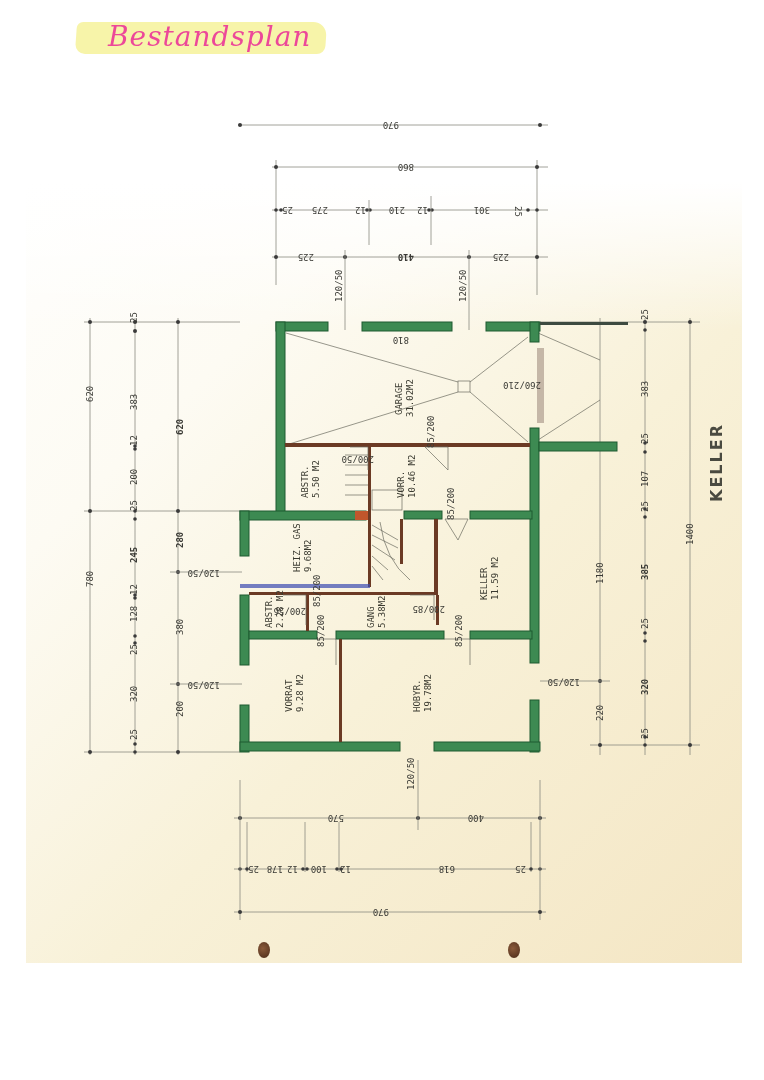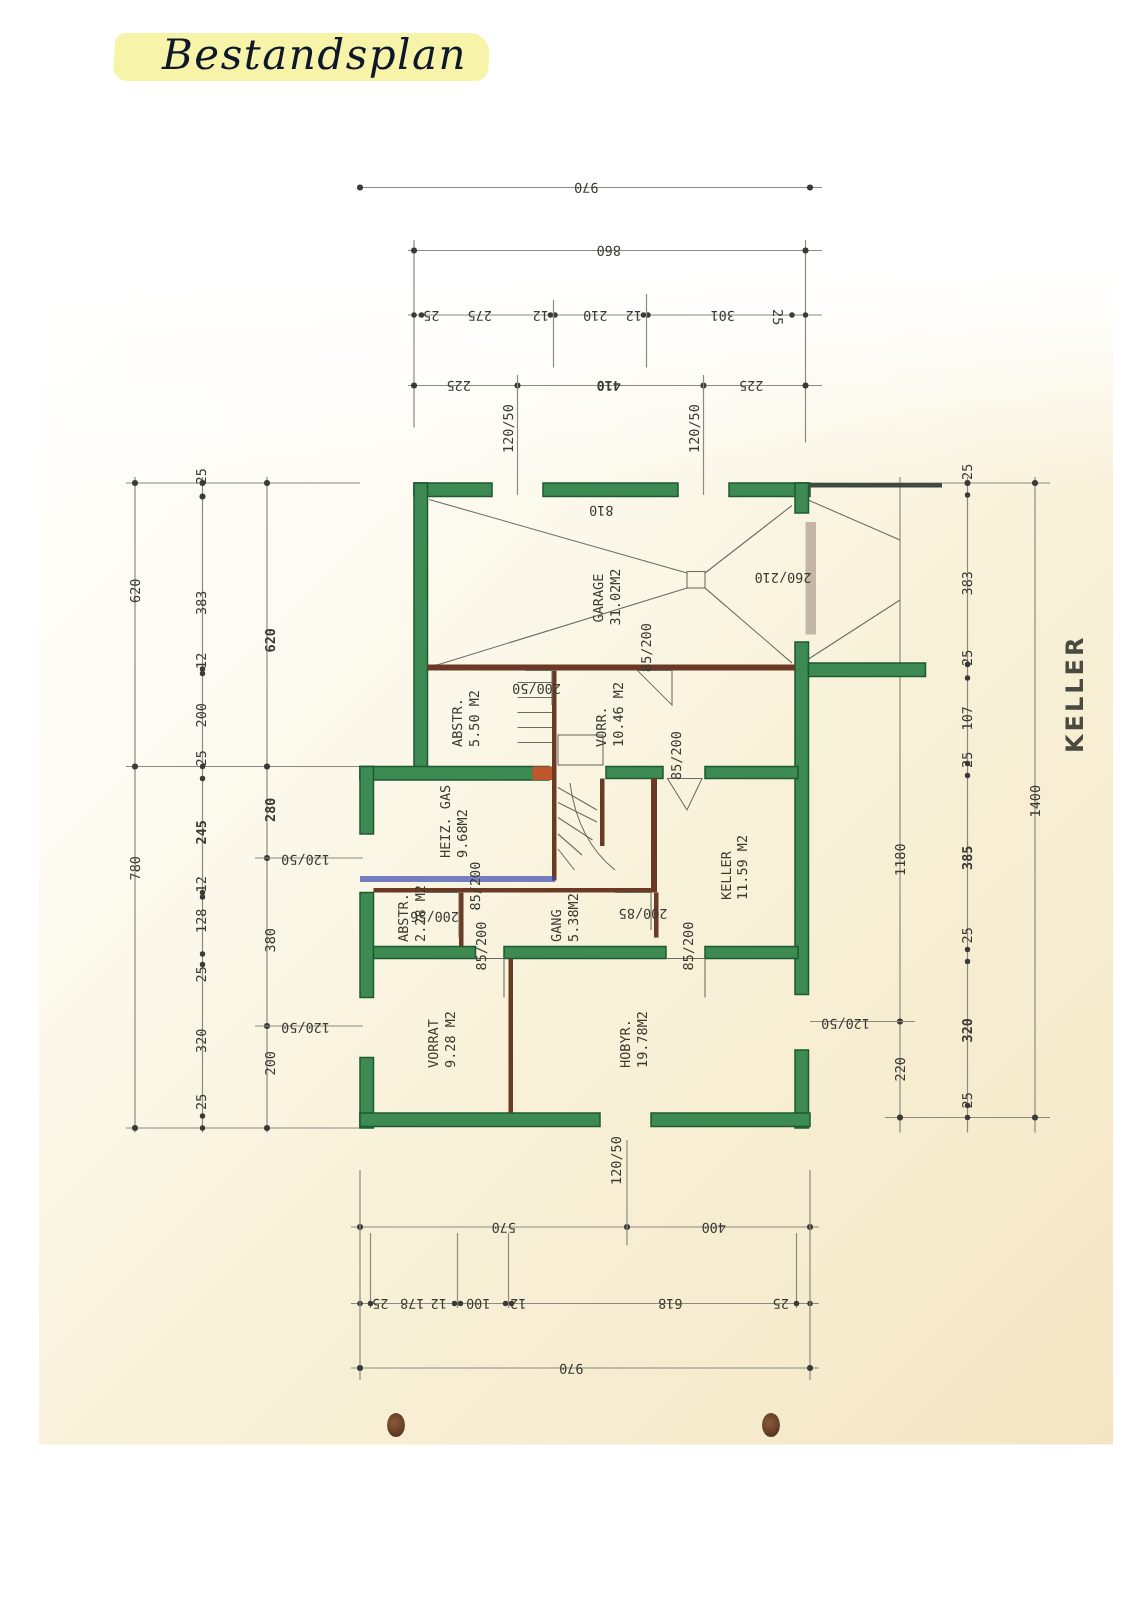--- a/index.html
+++ b/index.html
@@ -16,21 +16,21 @@
     background: linear-gradient(180deg, #ffffff 0%, #ffffff 55%, rgba(255,255,255,0) 100%);
   }
   .title-wrap { position: absolute; left: 76px; top: 14px; width: 250px; height: 44px; }
   .highlight {
     position: absolute; left: 0; top: 8px; width: 250px; height: 32px;
     background: #f6f29a; opacity: 0.85; border-radius: 6px 14px 8px 10px;
     transform: skew(-4deg);
   }
   .title {
     position: absolute; left: 32px; top: 6px; font-family: "DejaVu Serif", serif;
-    font-style: italic; font-size: 28px; color: #0f172a; letter-spacing: 1px;
+    font-style: italic; font-size: 28px; color: #ec4899; letter-spacing: 1px;
   }
   svg { position: absolute; left: 0; top: 0; }
   .dim { stroke: #8a8a80; stroke-width: 0.8; fill: none; }
   .dimdot { fill: #3a3a3a; }
   .dimtxt { font-size: 9px; fill: #3a3a35; font-family: "DejaVu Sans Mono", monospace; }
   .roomtxt { font-size: 9px; fill: #3a3a30; font-family: "DejaVu Sans Mono", monospace; }
   .wall-out { fill: #3d8a52; stroke: #1e5a30; stroke-width: 1; }
   .wall-in { fill: #6b3a24; }
   .thin { stroke: #6b6b60; stroke-width: 0.7; fill: none; }
   .keller { font-size: 16px; fill: #4a4a40; font-family: "DejaVu Sans", sans-serif; font-weight: bold; letter-spacing: 2px; }

